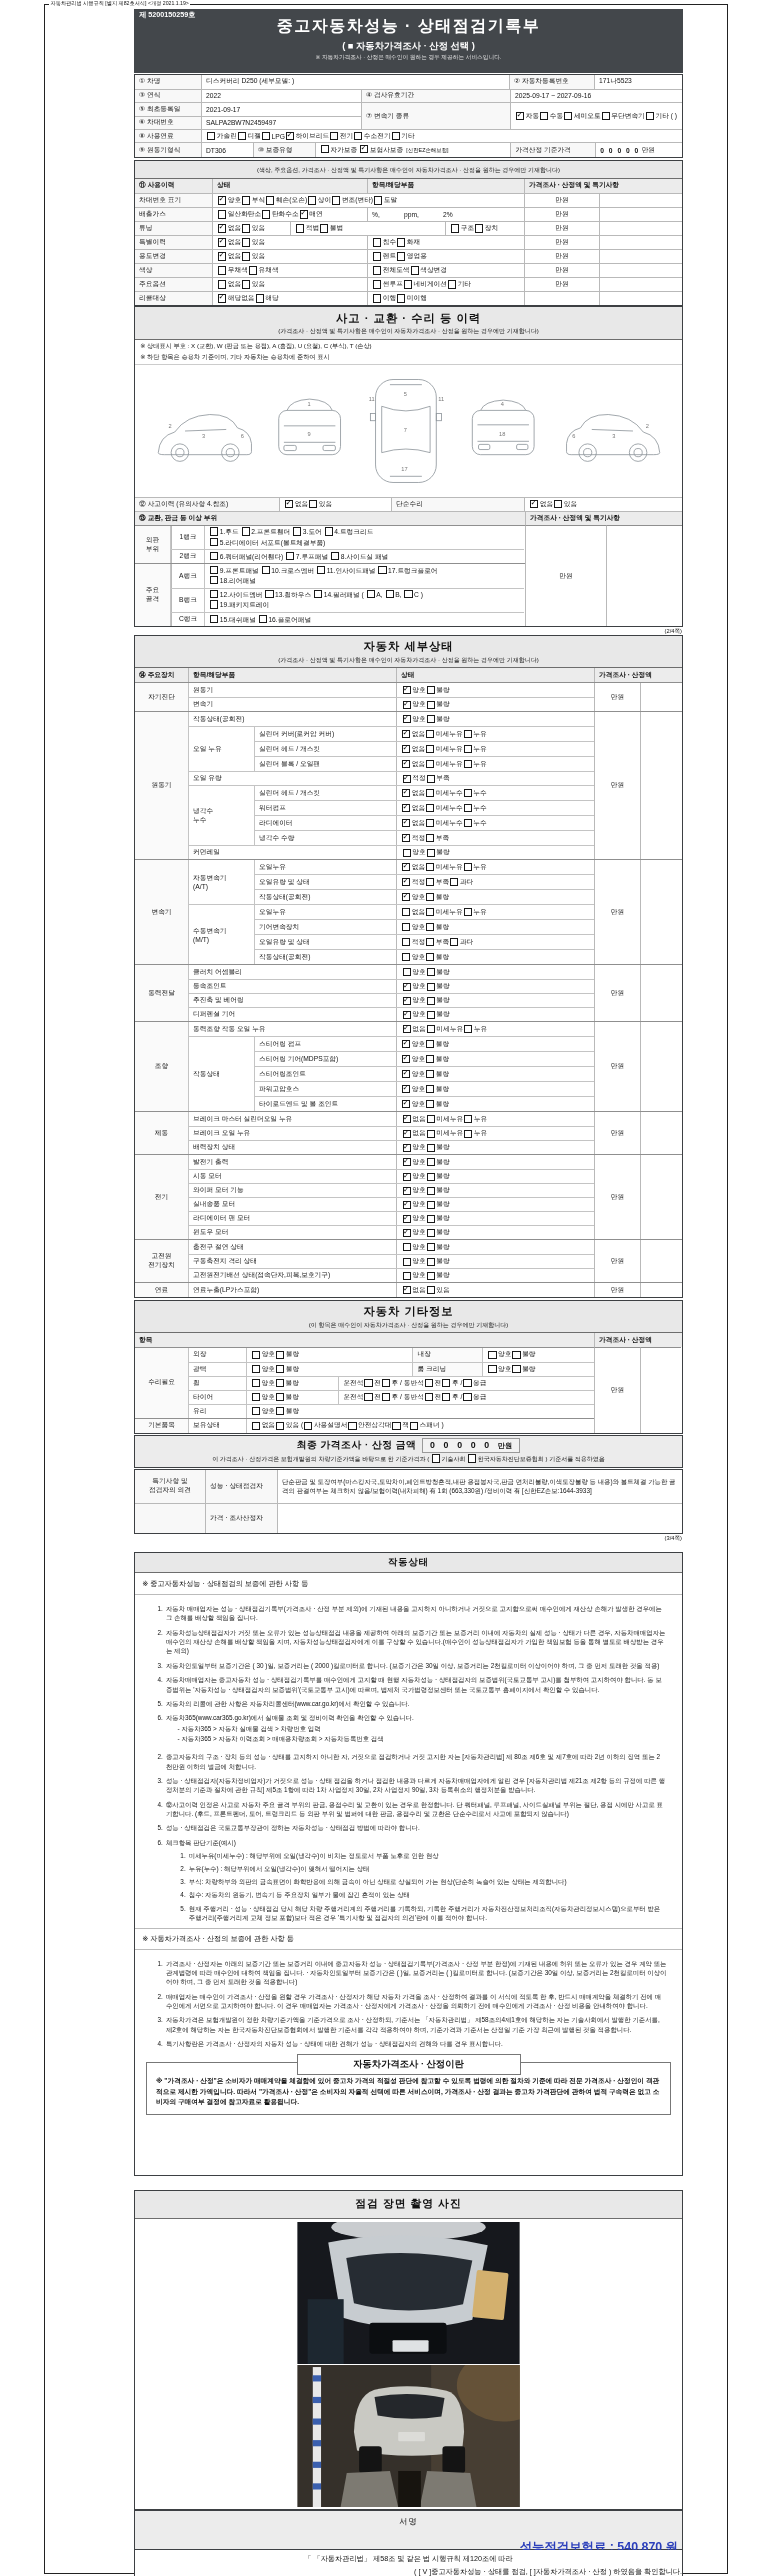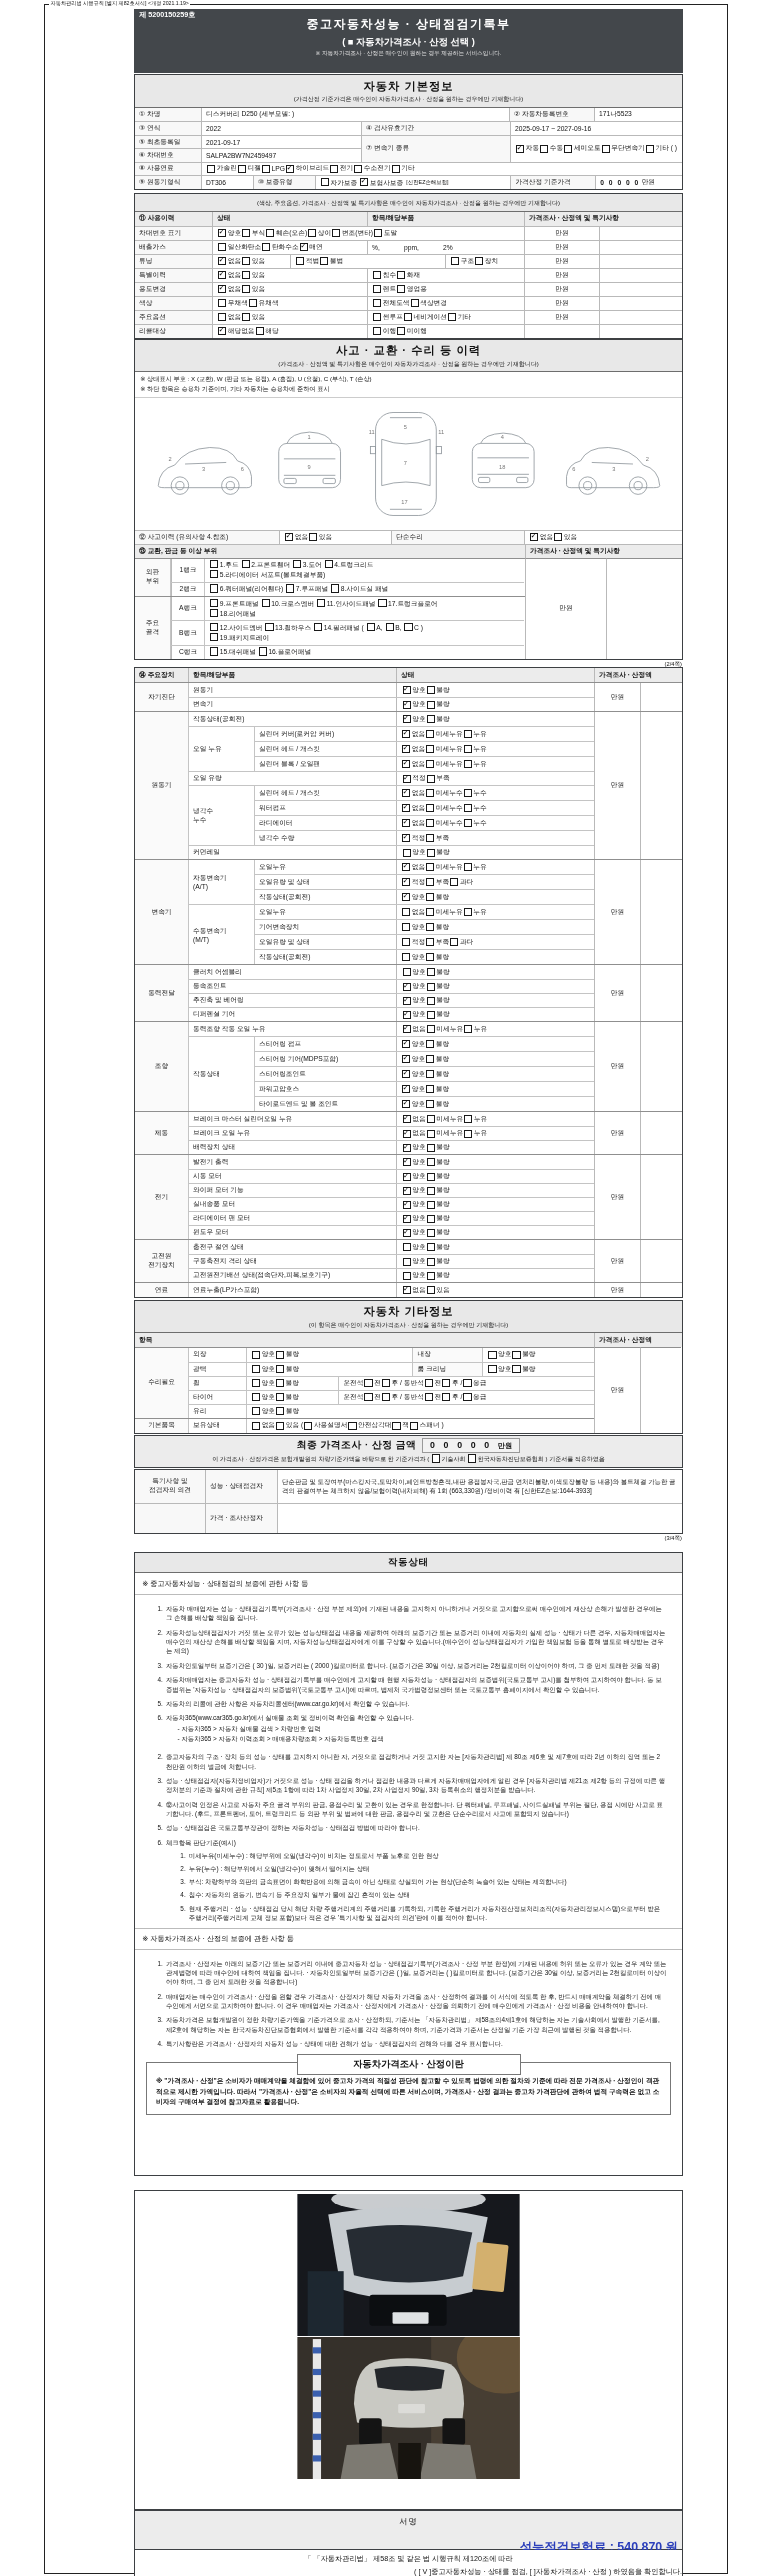--- a/index.html
+++ b/index.html
@@ -3,21 +3,21 @@
 <meta charset="utf-8">
 <style>
 html,body{margin:0;padding:0;background:#fff;}
 .sheet{position:relative;width:773px;height:2576px;background:#fff;color:#111;
  font-family:"Liberation Sans","DejaVu Sans",sans-serif;font-size:6.7px;overflow:hidden;}
 .frame{position:absolute;left:44px;top:4.1px;width:684px;height:2570px;border:0.5px solid #222;box-sizing:border-box;}
 .topnote{position:absolute;left:49px;top:0px;font-size:5.2px;background:#fff;padding:0 1.5px;z-index:3;}
 .content{position:absolute;left:134px;top:9.3px;width:549px;z-index:2;}
 
 .titleband{position:relative;background:#43474b;color:#fff;height:64px;box-sizing:border-box;text-align:center;padding-top:7.2px;}
-.titleband h1{margin:0;font-size:12px;letter-spacing:1.5px;font-weight:700;}
+.titleband h1{margin:0;font-size:16px;letter-spacing:1.5px;font-weight:700;}
 .titleband .sub{font-size:9.3px;font-weight:700;margin-top:2.1px;}
 .titleband .svc{font-size:5.7px;color:#e3e3e3;margin-top:1.5px;}
 .formno{position:absolute;left:5.2px;top:1px;font-size:7.2px;font-weight:700;color:#fff;}
 
 .blk{border:1px solid #3d4043;box-sizing:border-box;background:#fff;}
 .sech{background:#e8e8e8;text-align:center;padding:3.6px 0 2.6px;border-bottom:0.8px solid #6d6d6d;}
 .sech h2{margin:0;font-size:11.3px;letter-spacing:1px;font-weight:700;}
 .sech .sn{font-size:6px;margin-top:1.5px;}
 
 .fr{display:flex;border-top:0.5px solid #b9b9b9;align-items:stretch;box-sizing:border-box;}
@@ -70,24 +70,20 @@
   <div class="content">
 
     <div class="titleband">
       <h1>중고자동차성능 · 상태점검기록부</h1>
       <div class="sub">( ■ 자동차가격조사 · 산정 선택 )</div>
       <div class="svc">※ 자동차가격조사 · 산정은 매수인이 원하는 경우 제공하는 서비스입니다.</div>
       <div class="formno">제 5200150259호</div>
     </div>
 
     <div class="blk" style="margin-top:1px">
-      <div class="sech">
-        <h2>자동차 기본정보</h2>
-        <div class="sn">(가격산정 기준가격은 매수인이 자동차가격조사 · 산정을 원하는 경우에만 기재합니다)</div>
-      </div>
       <div class="fr t0 mh26">
         <div class="fc f lab" style="width:66px">① 차명</div>
         <div class="fc" style="width:308px">디스커버리 D250 (세부모델: )</div>
         <div class="fc lab" style="width:85px">② 자동차등록번호</div>
         <div class="fc" style="width:88px">171나5523</div>
       </div>
       <div class="fr mh26">
         <div class="fc f lab" style="width:66px">③ 연식</div>
         <div class="fc" style="width:160px">2022</div>
         <div class="fc lab" style="width:149px">④ 검사유효기간</div>
@@ -330,20 +326,24 @@
     </div>
             </div>
     <div class="fc ctr" style="width:81px;border-top:0.5px solid #8f8f8f">만원</div>
     <div class="fc" style="width:76px;border-top:0.5px solid #8f8f8f"></div>
   </div>
         </div>
     </div>
     <div class="marker">(2/4쪽)</div>
 
     <div class="blk">
+      <div class="sech">
+        <h2>자동차 세부상태</h2>
+        <div class="sn">(가격조사 · 산정액 및 특기사항은 매수인이 자동차가격조사 · 산정을 원하는 경우에만 기재합니다)</div>
+      </div>
       <div class="fr t0 mh27">
         <div class="fc f colh" style="width:53px">⑭ 주요장치</div>
         <div class="fc colh" style="width:208px">항목/해당부품</div>
         <div class="fc colh" style="width:198px">상태</div>
         <div class="fc colh" style="width:88px">가격조사 · 산정액</div>
       </div>
       <div id="detail-body">
           <div class="grp">
       <div class="fc f glab prewrap" style="width:53px">자기진단</div>
       <div class="gmid" style="border-left:0.5px solid #c4c4c4">
@@ -790,20 +790,23 @@
             <span>특기사항란은 가격조사 · 산정자의 자동차 성능 · 상태에 대한 견해가 성능 · 상태점검자의 견해와 다를 경우 표시합니다.</span>
           </div>
         </div>
       <div style="margin:8.2px auto 0;width:505px;border:0.5px solid #777;position:relative;padding:13.4px 9.3px 6.2px">
         <div style="position:absolute;left:50%;top:-9.3px;transform:translateX(-50%);width:222px;border:0.5px solid #777;background:#fff;text-align:center;font-size:9.3px;font-weight:700;padding:3.1px 0">자동차가격조사 · 산정이란</div>
         <div style="font-size:6.7px;line-height:1.55;font-weight:600">※ "가격조사 · 산정"은 소비자가 매매계약을 체결함에 있어 중고차 가격의 적절성 판단에 참고할 수 있도록 법령에 의한 절차와 기준에 따라 전문 가격조사 · 산정인이 객관적으로 제시한 가액입니다. 따라서 "가격조사 · 산정"은 소비자의 자율적 선택에 따른 서비스이며, 가격조사 · 산정 결과는 중고차 가격판단에 관하여 법적 구속력은 없고 소비자의 구매여부 결정에 참고자료로 활용됩니다.</div>
       </div>
     </div>
 
     <div class="blk" style="position:absolute;top:2181px;left:0;width:549px;height:320px;background:#fff">
+      <div class="sech" style="padding:6.2px 0">
+        <h2 style="font-size:10.8px">점검 장면 촬영 사진</h2>
+      </div>
       <div style="padding-top:3.1px">
         <svg class="photo" width="223" height="142" viewBox="0 0 432 276">
           <rect width="432" height="276" fill="#16181d"></rect>
           <ellipse cx="216" cy="10" rx="150" ry="26" fill="#e9ecef" opacity="0.85"></ellipse>
           <path d="M60,40 Q210,10 370,45 L340,190 Q210,225 85,185 Z" fill="#c7ccd0"></path>
           <path d="M95,70 Q210,48 340,75 L322,160 Q210,185 110,158 Z" fill="#262c33"></path>
           <rect x="344" y="96" width="62" height="92" rx="4" fill="#d3b06e" transform="rotate(6 375 142)"></rect>
           <rect x="140" y="196" width="150" height="60" rx="6" fill="#0c0e11"></rect>
           <rect x="185" y="230" width="70" height="22" rx="2" fill="#dfe2e4"></rect>
           <rect x="20" y="150" width="70" height="126" fill="#1d2730"></rect>

